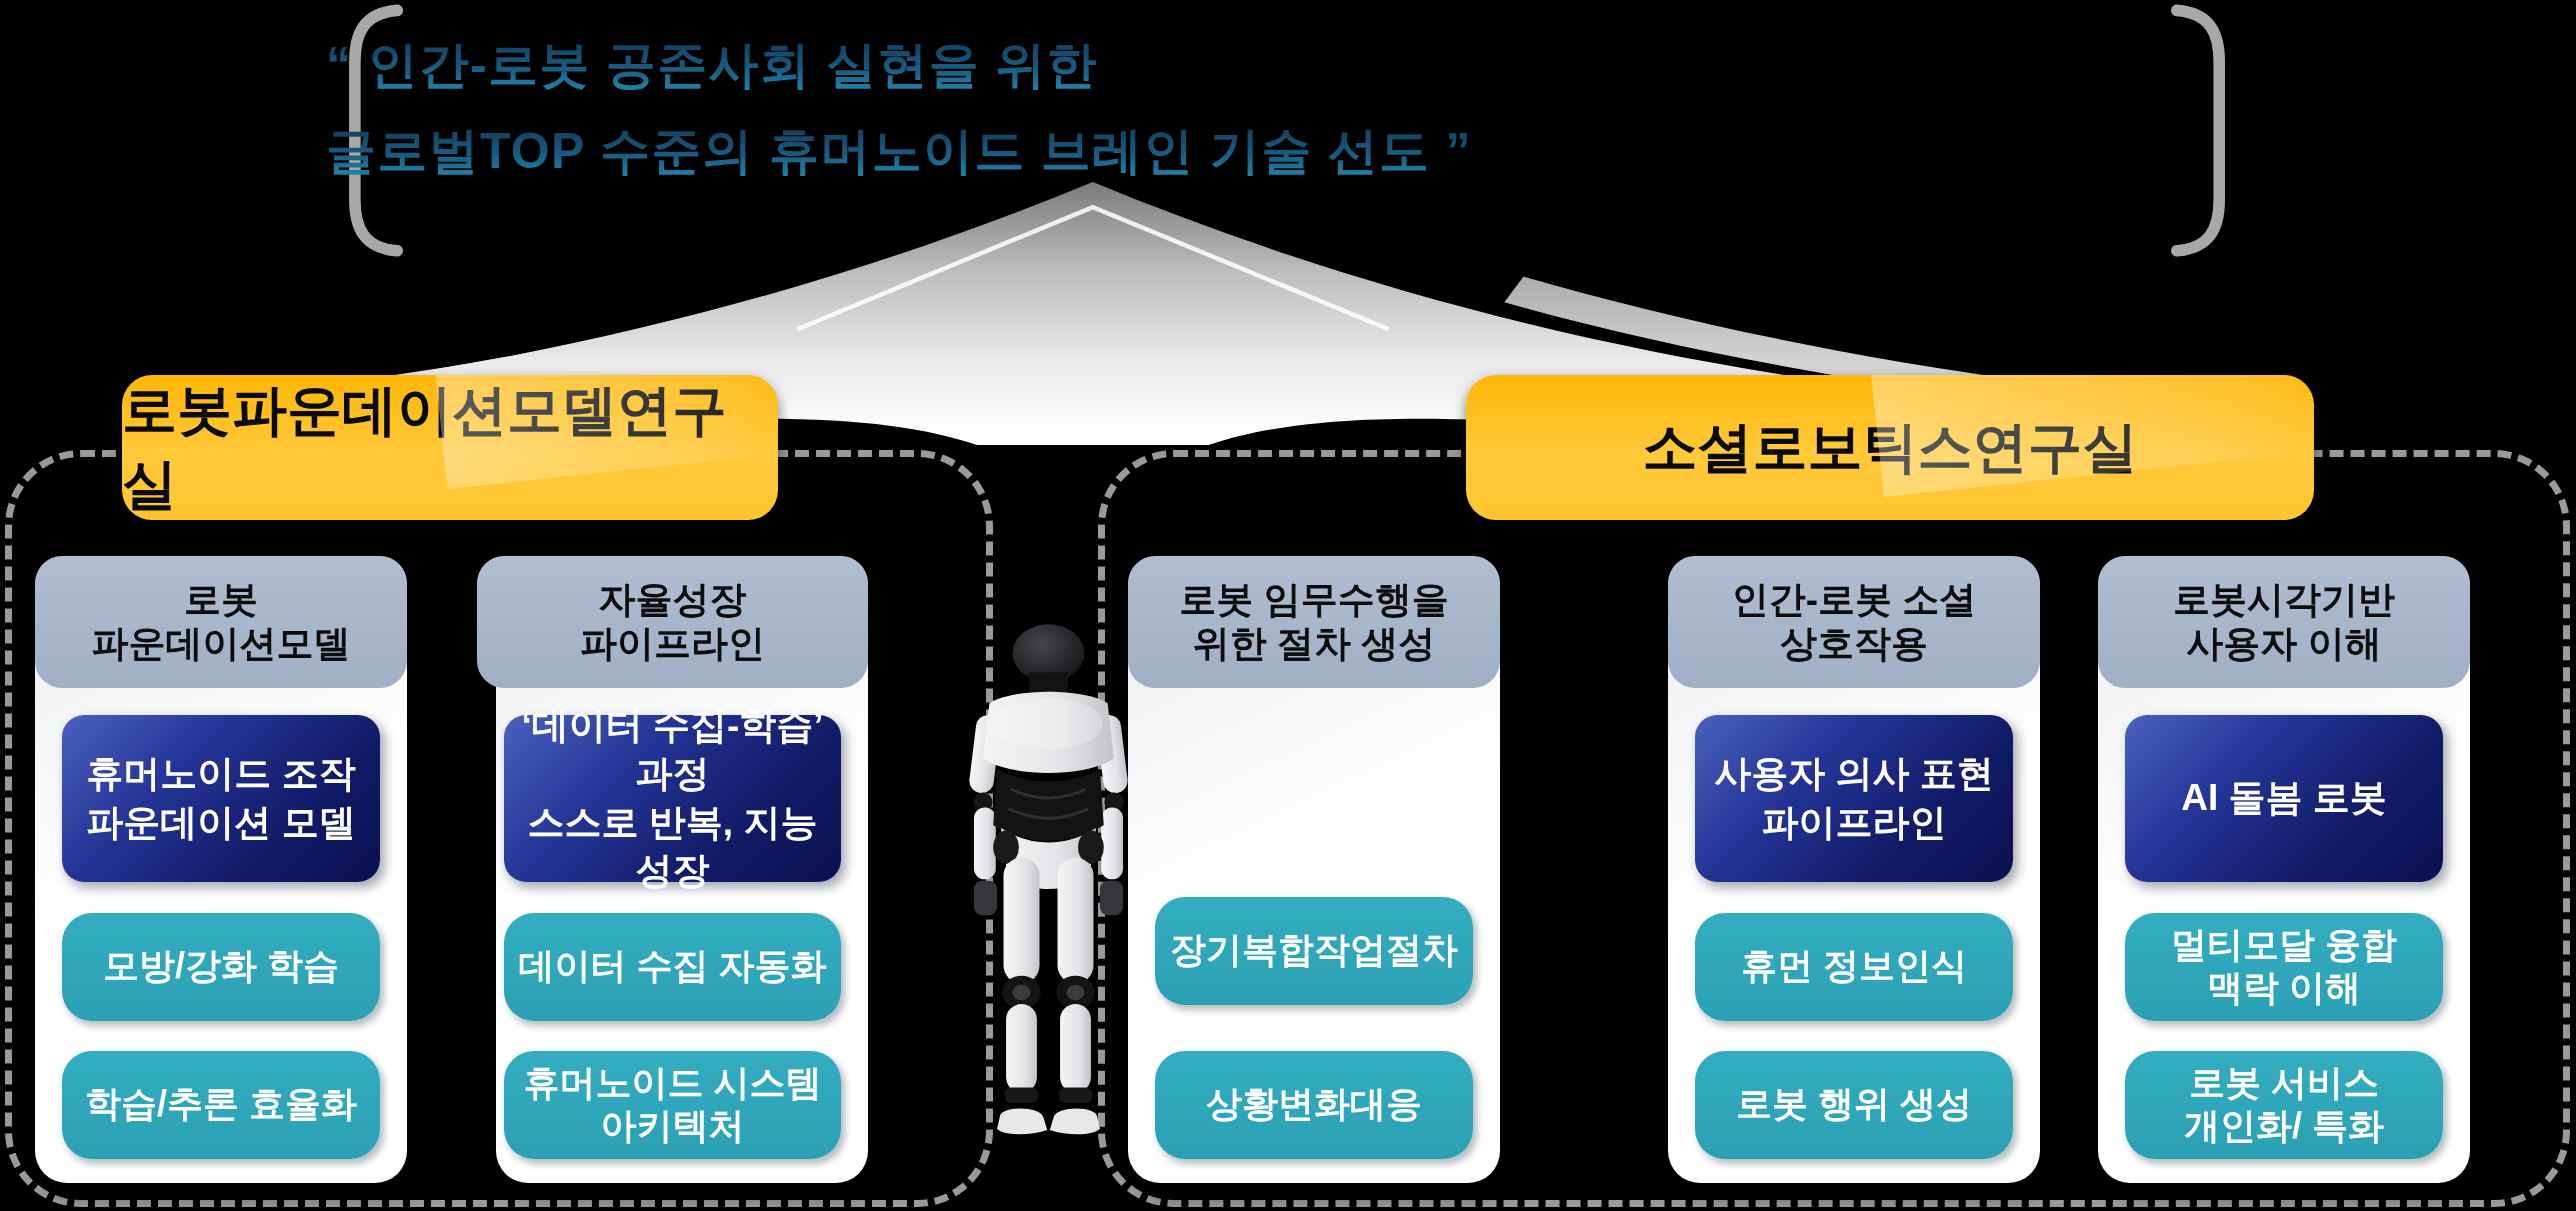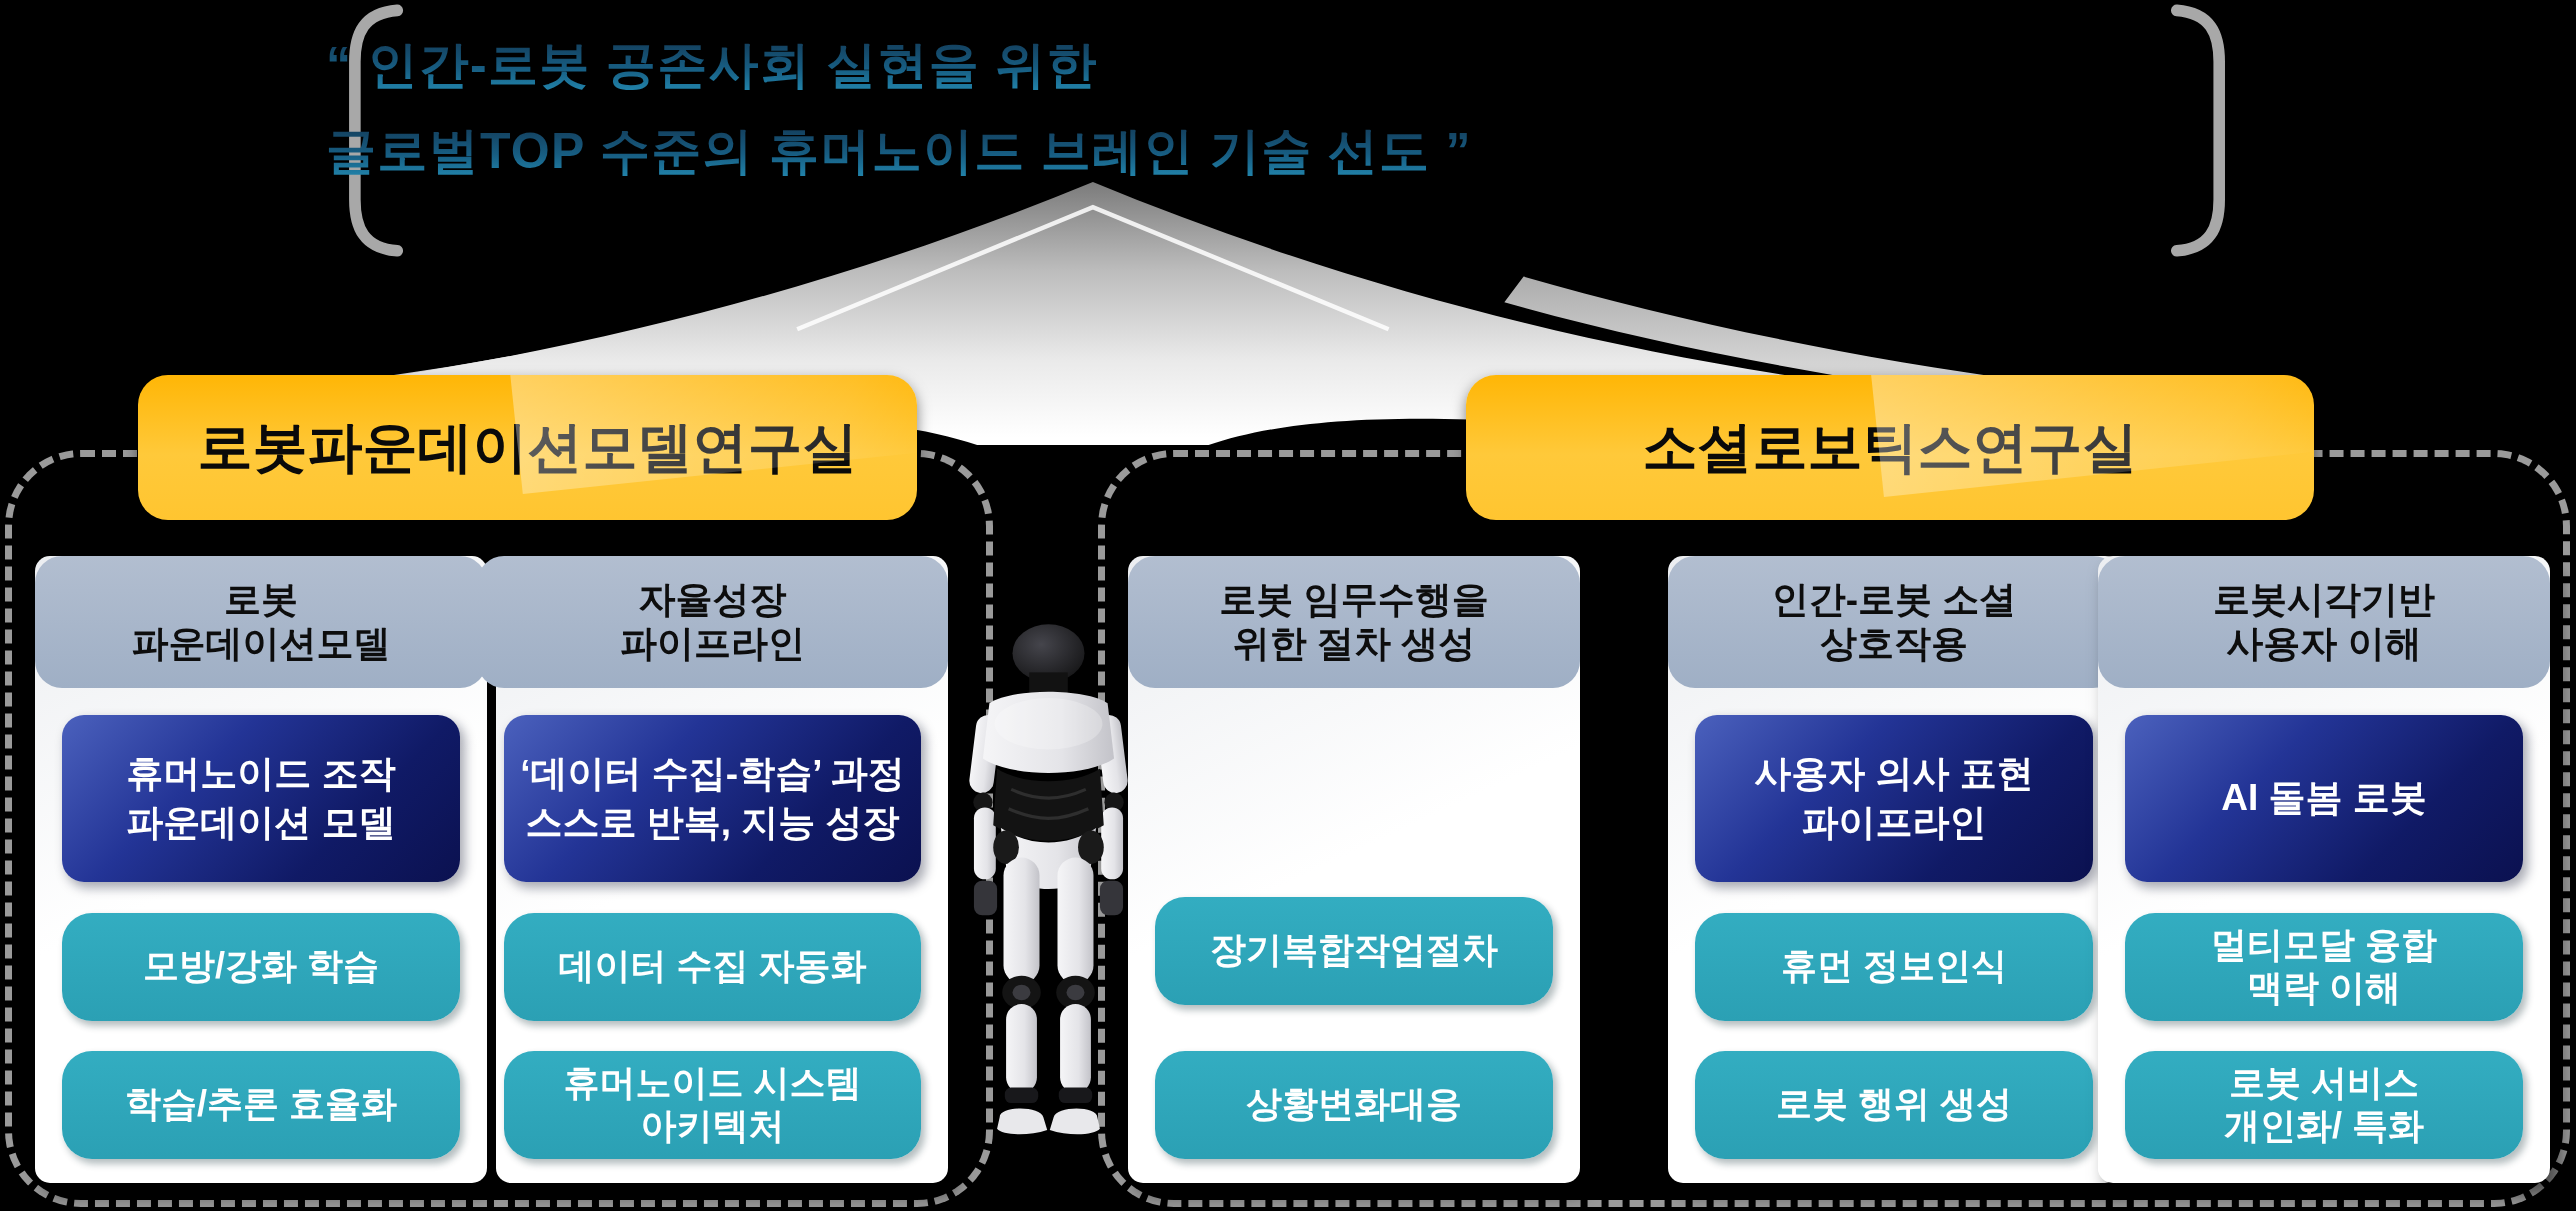--- a/index.html
+++ b/index.html
@@ -26,34 +26,34 @@
     background:linear-gradient(180deg,#ffb606 0%,#ffc93a 55%,#ffc530 100%);
     display:flex;align-items:center;justify-content:center;
     font-size:55px;font-weight:800;color:#0a0a0a;z-index:6;
     box-shadow:0 6.4px 14px rgba(0,0,0,.5);overflow:hidden;
   }
   .lab-header::after{
     content:"";position:absolute;left:48%;top:-60%;width:80%;height:120%;
     background:linear-gradient(118deg,rgba(255,255,255,.38) 0%,rgba(255,255,255,.12) 55%,rgba(255,255,255,0) 70%);
     transform:rotate(-6deg);
   }
-  #lab-header-1{left:138px;width:779px;text-align:center;}
+  #lab-header-1{left:122px;width:656px;}
   #lab-header-2{left:1466px;width:848px;}
   
   .panel{
     position:absolute;top:450px;height:757px;box-sizing:border-box;
     border:7px dashed #9a9a9a;border-radius:76px;z-index:2;
   }
   #panel-left{left:5.1px;width:988px;}
   #panel-right{left:1098px;width:1472px;}
   
   .group-card{
-    position:absolute;top:556px;width:452px;height:627px;box-sizing:border-box;
+    position:absolute;top:556px;width:372px;height:627px;box-sizing:border-box;
     background:linear-gradient(155deg,#eceef1 0%,#ffffff 48%);
-    border-radius:15px;z-index:4;display:flex;flex-direction:column;
+    border-radius:32px;z-index:4;display:flex;flex-direction:column;
     padding:0 27px 24.4px;box-shadow:9px 10.3px 18px rgba(0,0,0,.55);
   }
   #card-1{left:35px;}  #card-2{left:496px;padding-left:8px;}
   #card-3{left:1128px;gap:16px;}#card-4{left:1668px;}#card-5{left:2098px;}
   .group-header{
     margin:0 -27px;height:132px;border-radius:27px;flex:none;
     background:linear-gradient(180deg,#b2bed0 0%,#9fafc5 100%);
     display:flex;align-items:center;justify-content:center;text-align:center;
     font-weight:800;font-size:37px;line-height:1.2;color:#0d0d0d;white-space:pre-line;
   }

